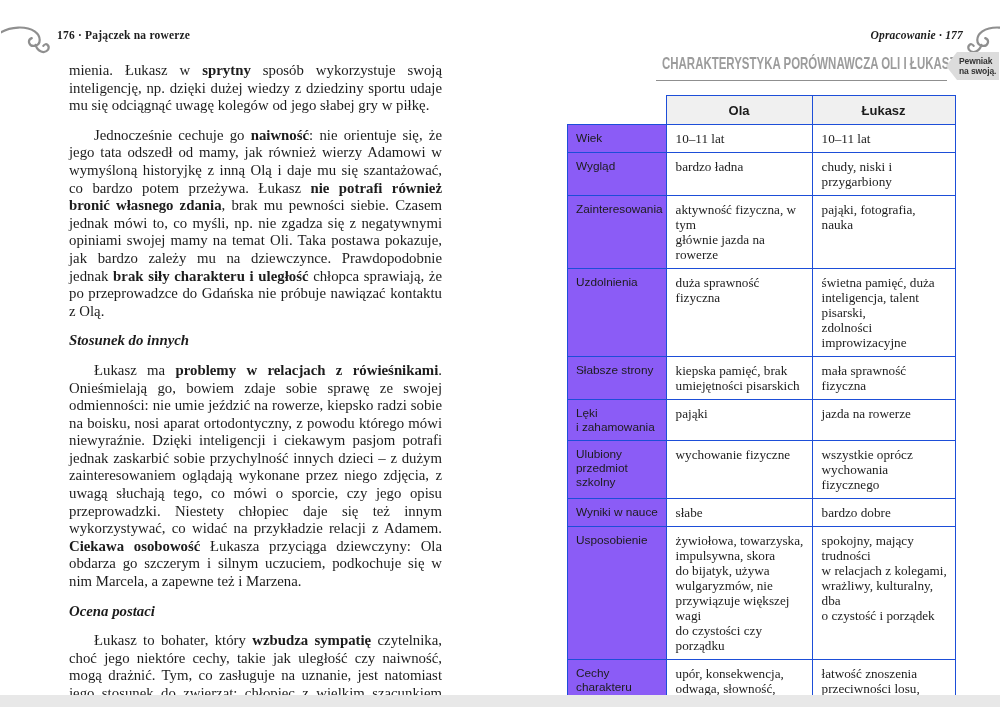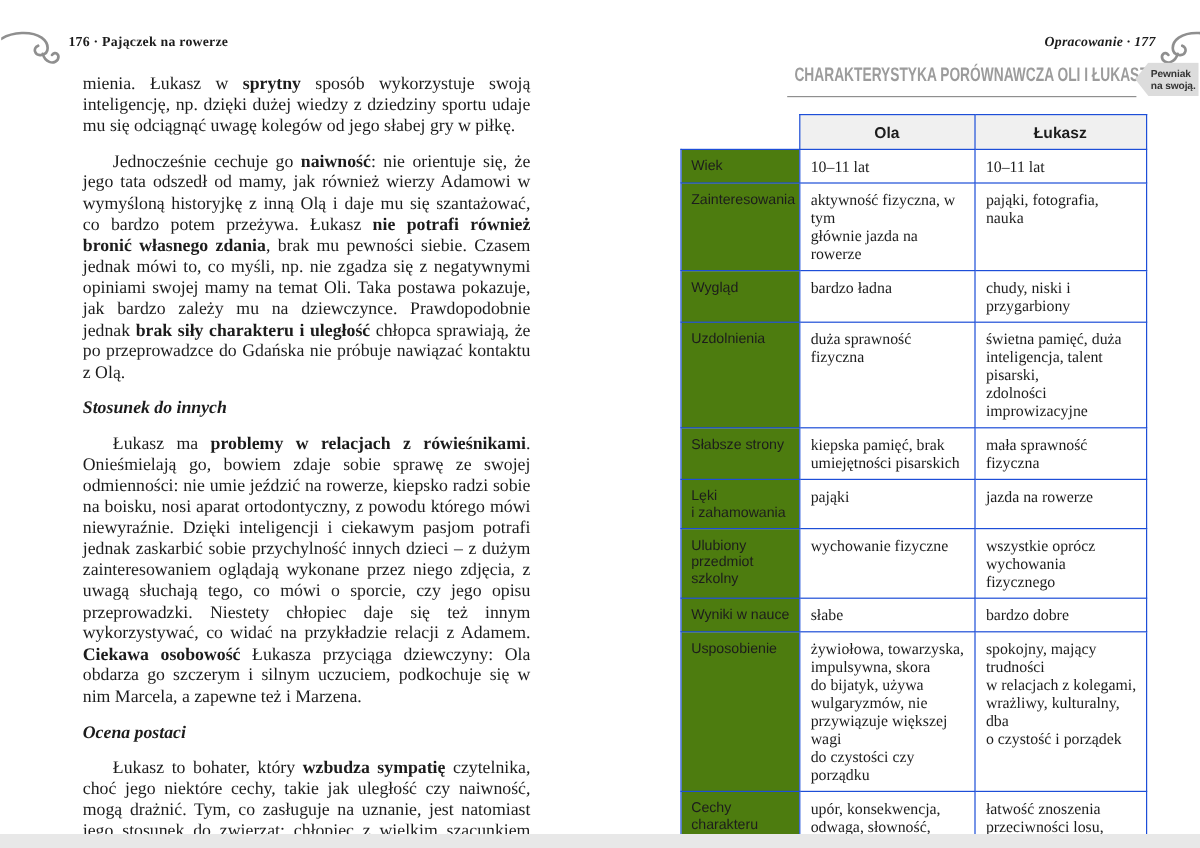--- a/index.html
+++ b/index.html
@@ -55,21 +55,21 @@
   .cmp-table col.c-luk   { width:143px; }
   .cmp-table th, .cmp-table td { border:1px solid #1d4ed8; vertical-align:top; box-sizing:border-box; }
   .cmp-table thead th {
     background:#f0f0f0; font-family:"Liberation Sans", sans-serif;
     font-size:13px; font-weight:bold; text-align:center; padding:7px 4px 6px;
   }
   .cmp-table th.corner { border:none; background:transparent; }
   .cmp-table tbody th {
     font-family:"Liberation Sans", sans-serif; font-size:11.8px; font-weight:normal;
     text-align:left; padding:6px 3px 6px 8px; white-space:pre-line; line-height:14px;
-    background:#4d7c0f;
+    background:#8b5cf6;
   }
   .cmp-table tbody td {
     font-family:"Liberation Serif", serif; font-size:13.2px;
     padding:6px 6px 6px 9px; white-space:pre-line; line-height:15px;
   }
 </style>
 </head>
 <body>
 
 <div class="spread">
@@ -116,29 +116,29 @@
           <th>Łukasz</th>
         </tr>
       </thead>
     <tbody>
         <tr>
           <th>Wiek</th>
           <td>10–11 lat</td>
           <td>10–11 lat</td>
         </tr>
         <tr>
+          <th>Wygląd</th>
+          <td>bardzo ładna</td>
+          <td>chudy, niski i przygarbiony</td>
+        </tr>
+        <tr>
           <th>Zainteresowania</th>
           <td>aktywność fizyczna, w tym
 głównie jazda na rowerze</td>
           <td>pająki, fotografia, nauka</td>
-        </tr>
-        <tr>
-          <th>Wygląd</th>
-          <td>bardzo ładna</td>
-          <td>chudy, niski i przygarbiony</td>
         </tr>
         <tr>
           <th>Uzdolnienia</th>
           <td>duża sprawność fizyczna</td>
           <td>świetna pamięć, duża
 inteligencja, talent pisarski,
 zdolności improwizacyjne</td>
         </tr>
         <tr>
           <th>Słabsze strony</th>

